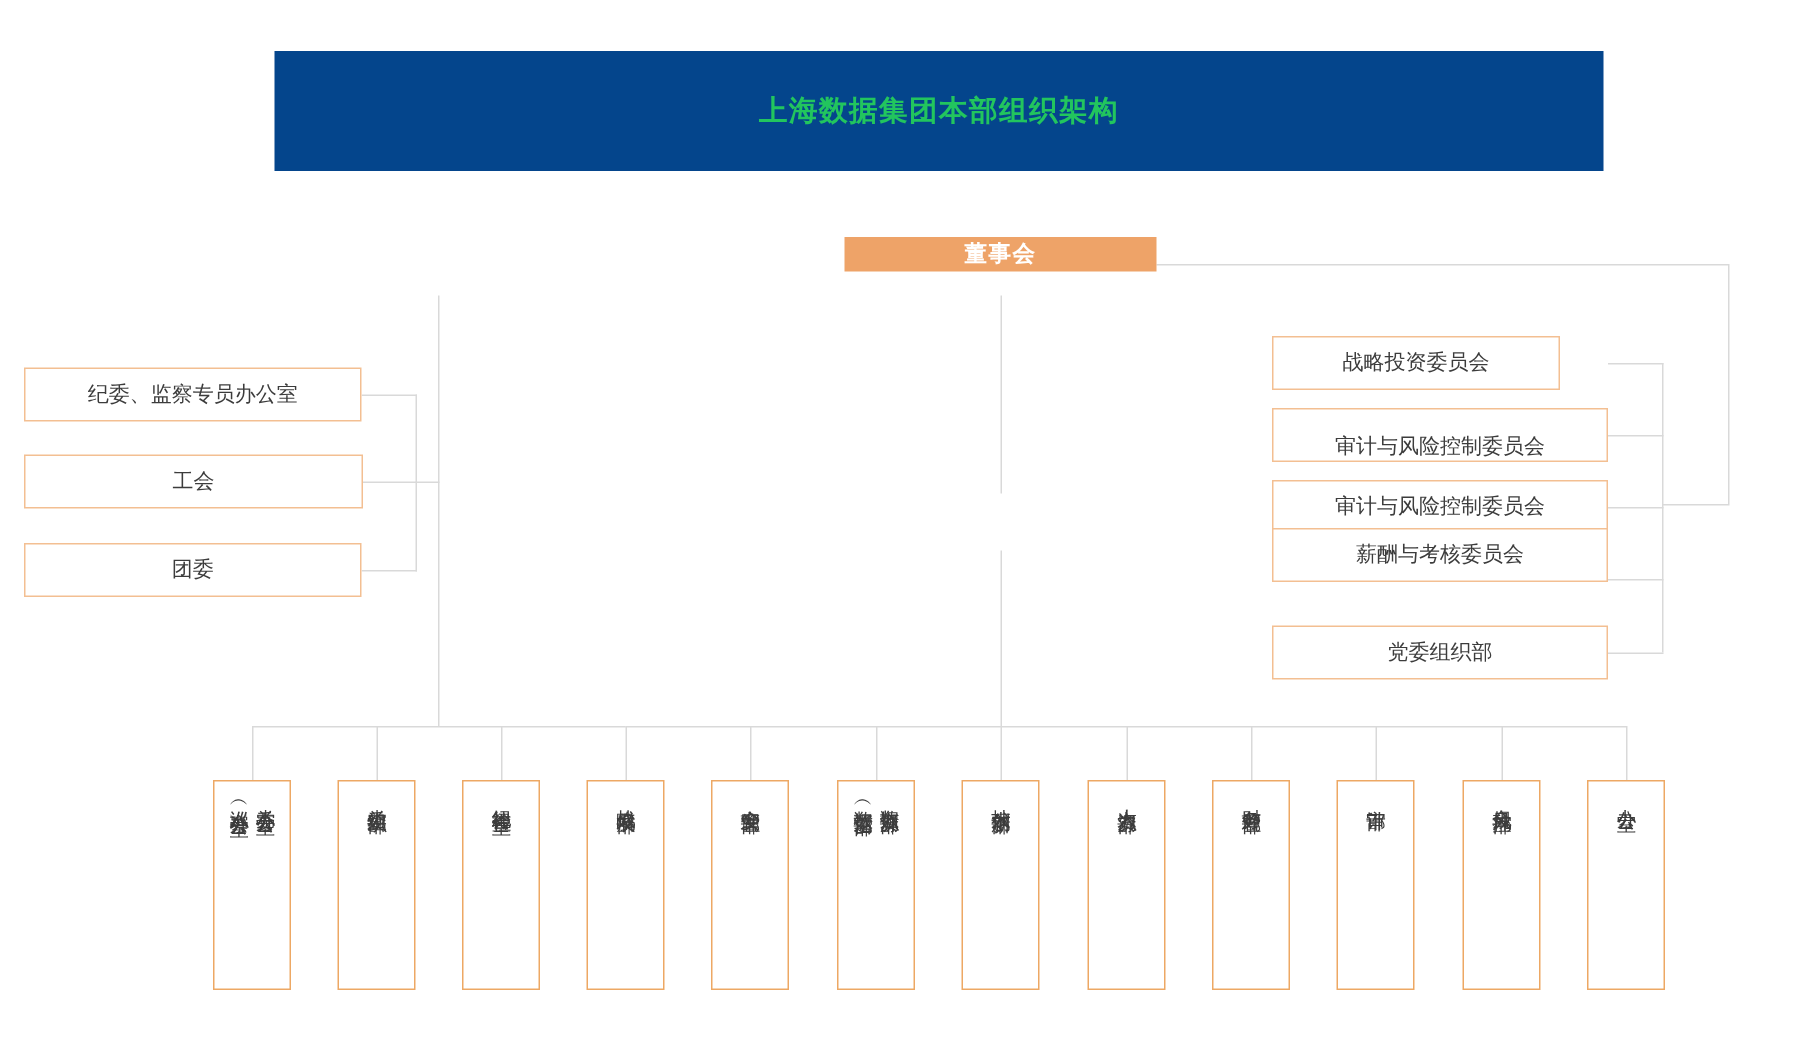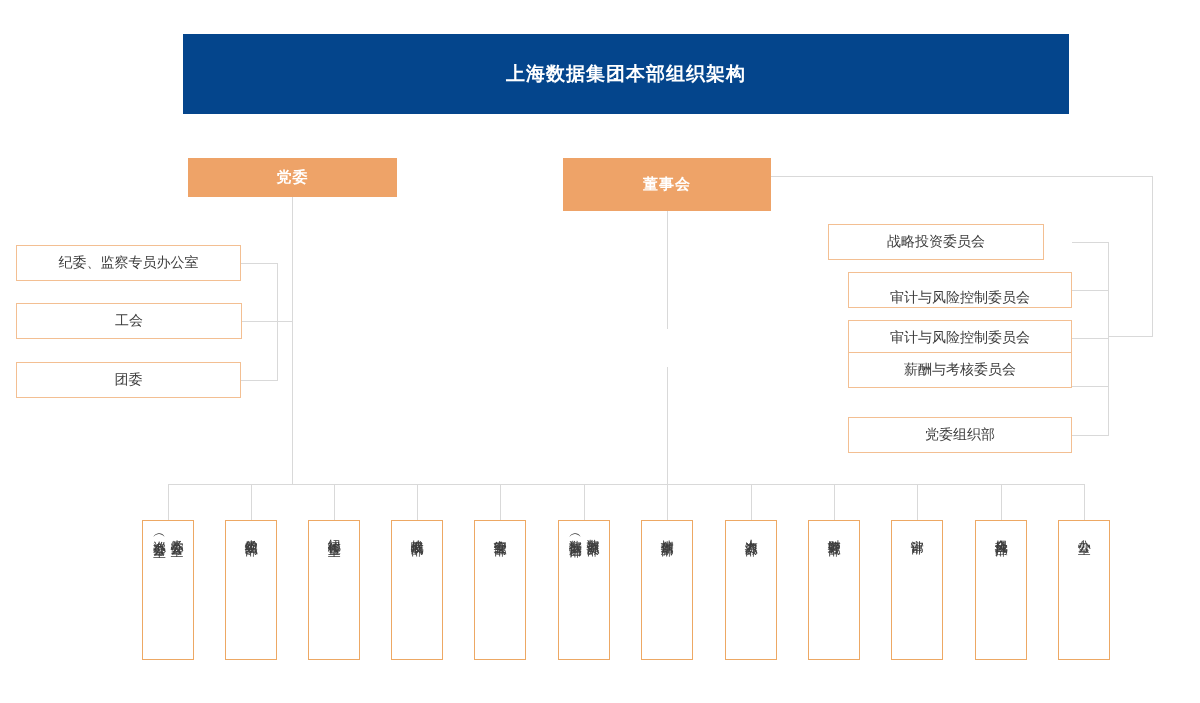--- a/index.html
+++ b/index.html
@@ -24,21 +24,21 @@
     left: 183px;
     top: 34px;
     width: 886px;
     height: 80px;
     background: #04458c;
     display: flex;
     align-items: center;
     justify-content: center;
   }
   .title-banner .title-text {
-    color: #ffffff;
+    color: #22c55e;
     font-size: 19px;
     font-weight: bold;
     letter-spacing: 1px;
   }
 
   
   .node-fill {
     position: absolute;
     background: #eea368;
     display: flex;
@@ -152,40 +152,37 @@
   <div class="ln-v" style="left:417px; top:484px; height:36px;"></div>
   <div class="ln-v" style="left:500px; top:484px; height:36px;"></div>
   <div class="ln-v" style="left:584px; top:484px; height:36px;"></div>
   <div class="ln-v" style="left:667px; top:484px; height:36px;"></div>
   <div class="ln-v" style="left:751px; top:484px; height:36px;"></div>
   <div class="ln-v" style="left:834px; top:484px; height:36px;"></div>
   <div class="ln-v" style="left:917px; top:484px; height:36px;"></div>
   <div class="ln-v" style="left:1001px; top:484px; height:36px;"></div>
   <div class="ln-v" style="left:1084px; top:484px; height:36px;"></div>
 
-  <div class="node-fill" style="left:188px; top:158px; width:209px; height:39px;">
-    <span>党委</span>
-  </div>
-
-  <div class="node-fill" style="left:563px; top:158px; width:208px; height:53px;">
+
+  <div class="node-fill" style="left:563px; top:158px; width:208px; height:23px;">
     <span>董事会</span>
   </div>
 
 
   <div class="node-outline" style="left:16px; top:245px; width:225px; height:36px;">
     <span>纪委、监察专员办公室</span>
   </div>
   <div class="node-outline" style="left:16px; top:303px; width:226px; height:36px;">
     <span>工会</span>
   </div>
   <div class="node-outline" style="left:16px; top:362px; width:225px; height:36px;">
     <span>团委</span>
   </div>
 
-  <div class="node-outline" style="left:828px; top:224px; width:216px; height:36px;">
+  <div class="node-outline" style="left:848px; top:224px; width:192px; height:36px;">
     <span>战略投资委员会</span>
   </div>
   <div class="node-outline" style="left:848px; top:272px; width:224px; height:36px;align-items:flex-end;">
     <span>审计与风险控制委员会</span>
   </div>
   <div class="node-outline" style="left:848px; top:320px; width:224px; height:36px;">
     <span>审计与风险控制委员会</span>
   </div>
   <div class="node-outline" style="left:848px; top:352px; width:224px; height:36px;">
     <span>薪酬与考核委员会</span>

